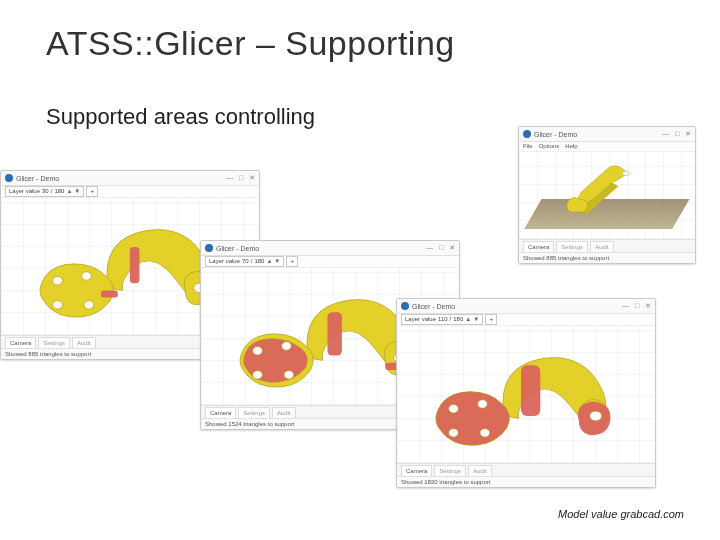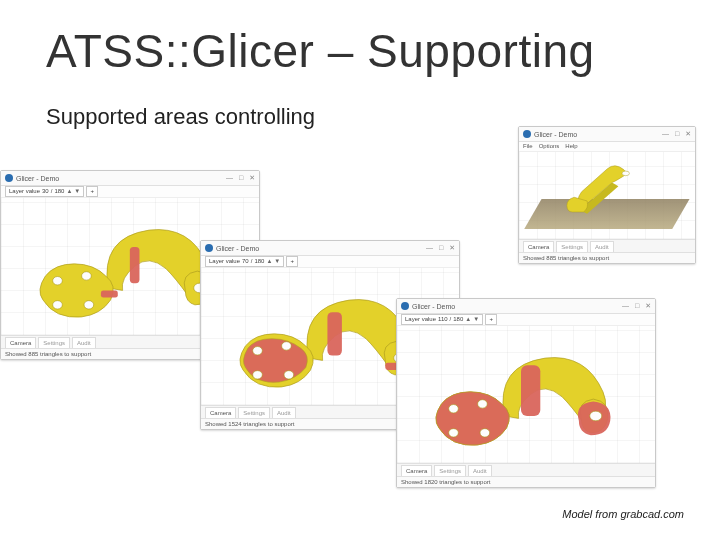--- a/index.html
+++ b/index.html
@@ -14,21 +14,21 @@
   }
   .slide {
     position: relative;
     width: 720px;
     height: 540px;
   }
   .title {
     position: absolute;
     top: 24px;
     left: 46px;
-    font-size: 46px;
+    font-size: 34px;
     font-weight: 400;
     color: #333;
     letter-spacing: 0.5px;
     text-align: center;
   }
   .subtitle {
     position: absolute;
     top: 104px;
     left: 46px;
     font-size: 22px;
@@ -203,21 +203,21 @@
     opacity: 0.85;
   }
 </style>
 </head>
 <body>
 
 <div class="slide">
 
   <div class="title">ATSS::Glicer – Supporting</div>
   <div class="subtitle">Supported areas controlling</div>
-  <div class="credit">Model from grabcad.com</div>
+  <div class="credit">Model value grabcad.com</div>
 
   <div class="win winD">
     <div class="titlebar">
       <div class="titlebar-left">
         <span class="app-icon"></span>
         <span class="wtitle">Glicer - Demo</span>
       </div>
       <div class="winctrls">
         <span>—</span>
         <span>□</span>

